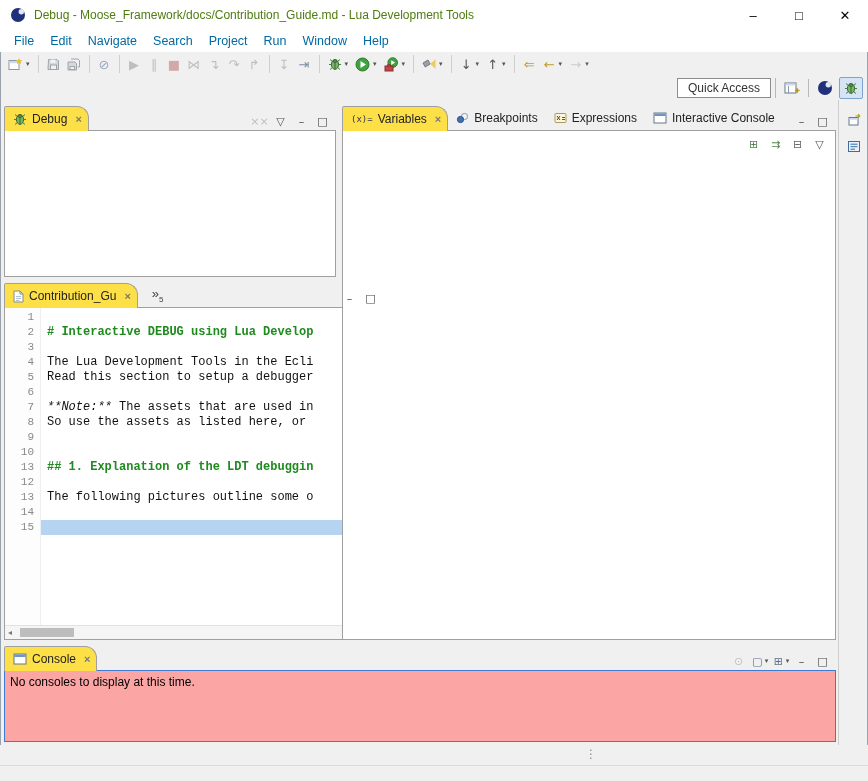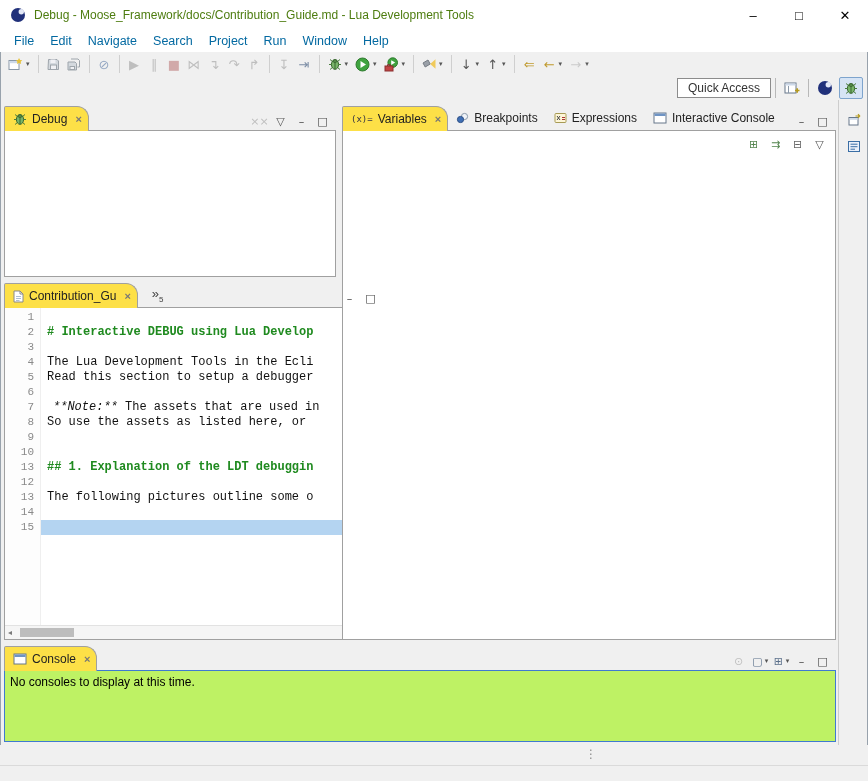--- a/index.html
+++ b/index.html
@@ -62,35 +62,35 @@
   #console-panel { left:4px;   top:545px; width:832px; height:97px;  }
 
   
   .editor-body { display:grid; grid-template-columns:36px 1fr 14px; grid-template-rows:1fr 14px; }
   .gutter { background:#fdfdfd; border-right:1px solid #efefef; font-family:"Liberation Mono","DejaVu Sans Mono",monospace; font-size:11px; color:#8a8a8a; text-align:right; padding:2px 6px 0 0; overflow:hidden; }
   .ln { height:15px; line-height:15px; }
   .code { position:relative; font-family:"Liberation Mono","DejaVu Sans Mono",monospace; font-size:12px; padding-top:2px; overflow:hidden; white-space:pre; }
   .code-line { height:15px; line-height:15px; padding-left:6px; }
   .code-line.current { background:var(--current-line); }
   .seg-heading { color:var(--heading-green); font-weight:bold; }
-  .seg-em { font-style:italic;margin-left:6px; }
+  .seg-em { font-style:italic; }
   .vscroll { background:#f5f5f5; border-left:1px solid #e2e2e2; position:relative; }
   .vscroll .arr, .hscroll .arr { position:absolute; font-family:"DejaVu Sans",sans-serif; font-size:8px; color:#7a7a7a; }
   .vscroll .arr.top { top:1px; left:0; right:0; text-align:center; }
   .vscroll .arr.bottom { bottom:1px; left:0; right:0; text-align:center; }
   .hscroll { grid-column:1/4; background:#f5f5f5; border-top:1px solid #e2e2e2; position:relative; }
   .hscroll .arr.left { left:3px; top:2px; }
   .hscroll .arr.right { right:3px; top:2px; }
   .hthumb { position:absolute; left:15px; top:2px; width:54px; height:9px; background:#bdbdbd; }
 
   
   .view-toolbar { position:absolute; top:1px; right:1px; height:24px; display:flex; align-items:center; gap:3px; padding-right:5px; }
 
   
-  .console-body { position:absolute; left:0; right:0; top:25px; bottom:0; background:#bef264; border:1px solid var(--focus-border); }
+  .console-body { position:absolute; left:0; right:0; top:25px; bottom:0; background:#fca5a5; border:1px solid var(--focus-border); }
   .console-msg { font-size:12px; color:#000; padding:4px 5px; }
 
   
   .fast-strip { position:absolute; top:0; right:0; bottom:0; width:30px; border-left:1px solid #cdcdcd; display:flex; flex-direction:column; align-items:center; padding-top:9px; gap:7px; }
   .fv-btn { width:22px; height:20px; }
 
   
   .statusbar { position:absolute; left:0; right:0; bottom:0; height:36px; background:#f0f0f0; }
   .grip { position:absolute; left:585px; top:2px; font-family:"DejaVu Sans",sans-serif; font-size:12px; color:#8e8e8e; letter-spacing:0; }
   .bottom-trim { position:absolute; left:0; right:0; bottom:0; height:16px; border-top:1px solid #dadada; }

